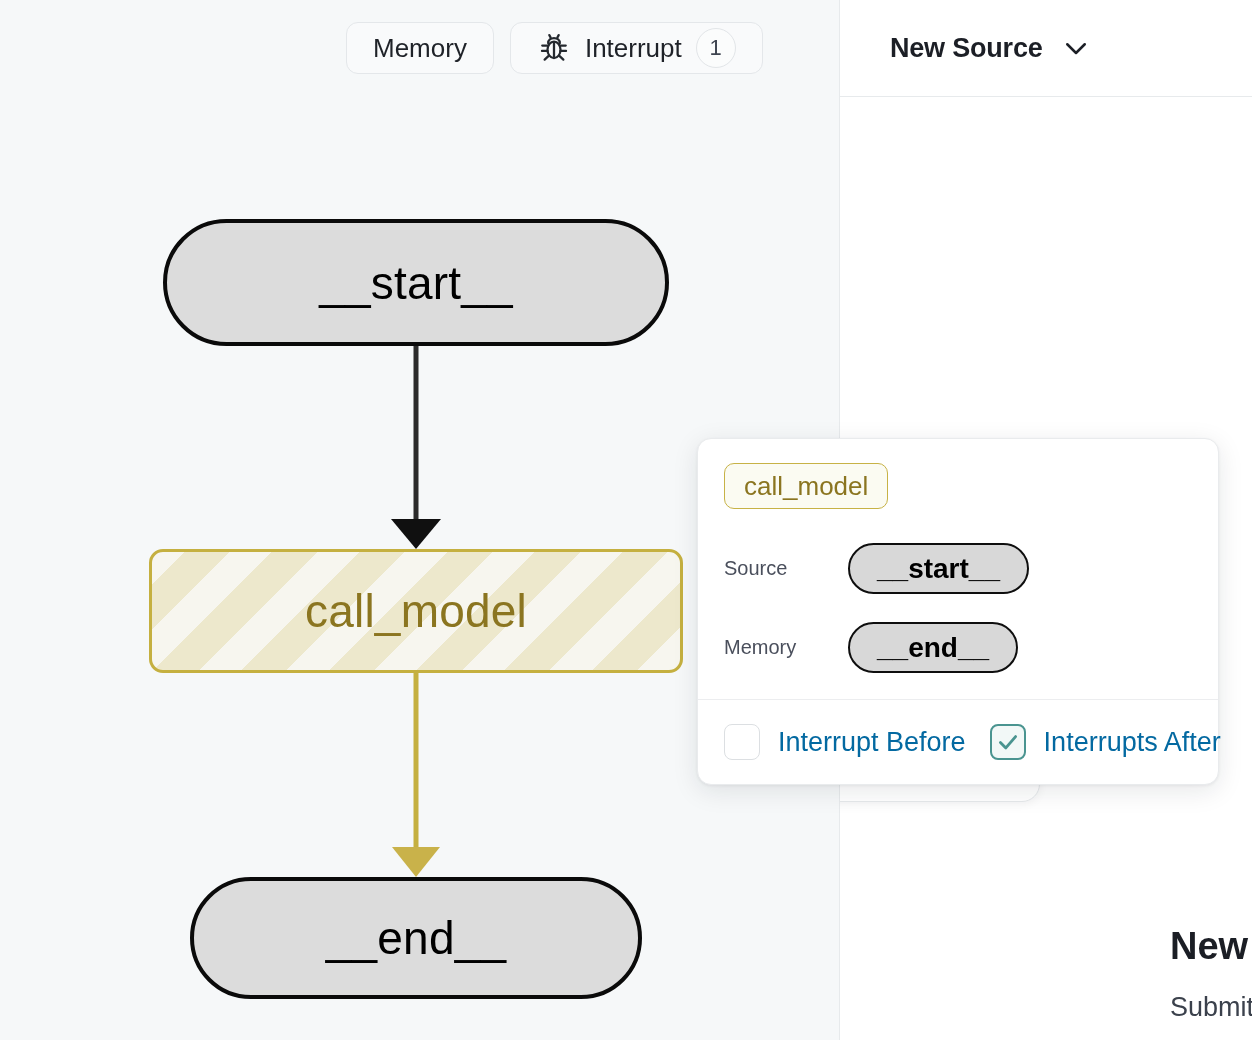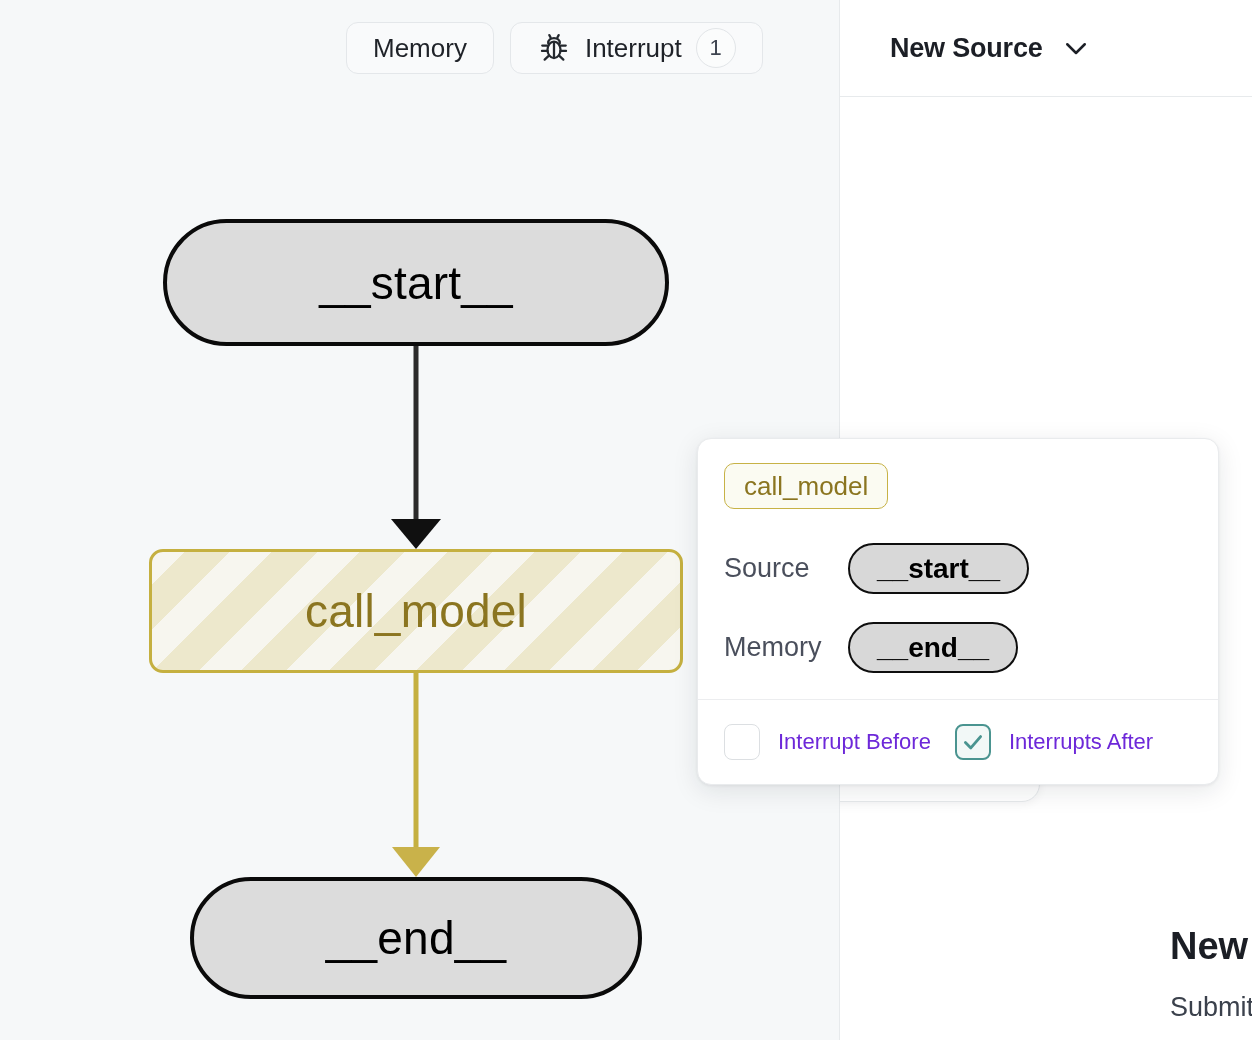--- a/index.html
+++ b/index.html
@@ -225,21 +225,21 @@
 
   .pop-row {
     display: flex;
     align-items: center;
     margin-top: 28px;
   }
   .pop-row:first-of-type { margin-top: 34px; }
 
   .pop-key {
     width: 124px;
-    font-size: 27px;
+    font-size: 20px;
     color: #4a4f5c;
     flex: none;
   }
 
   .pill {
     display: inline-flex;
     align-items: center;
     justify-content: center;
     height: 51px;
     padding: 0 27px;
@@ -270,21 +270,21 @@
     flex: none;
     display: flex; align-items: center; justify-content: center;
   }
   .chk.checked {
     border: 2px solid #4a9490;
     background: #f2f8f7;
   }
   .chk svg { width: 26px; height: 26px; display: none; }
   .chk.checked svg { display: block; }
 
-  .chk-label { font-size: 22px; color: #6d28d9; white-space: nowrap; }
+  .chk-label { font-size: 27px; color: #0369a1; white-space: nowrap; }
 </style>
 </head>
 <body>
 
 <div id="app">
 
   <div class="graph-pane">
 
     <div class="graph-toolbar">
       <div class="tool-btn">

